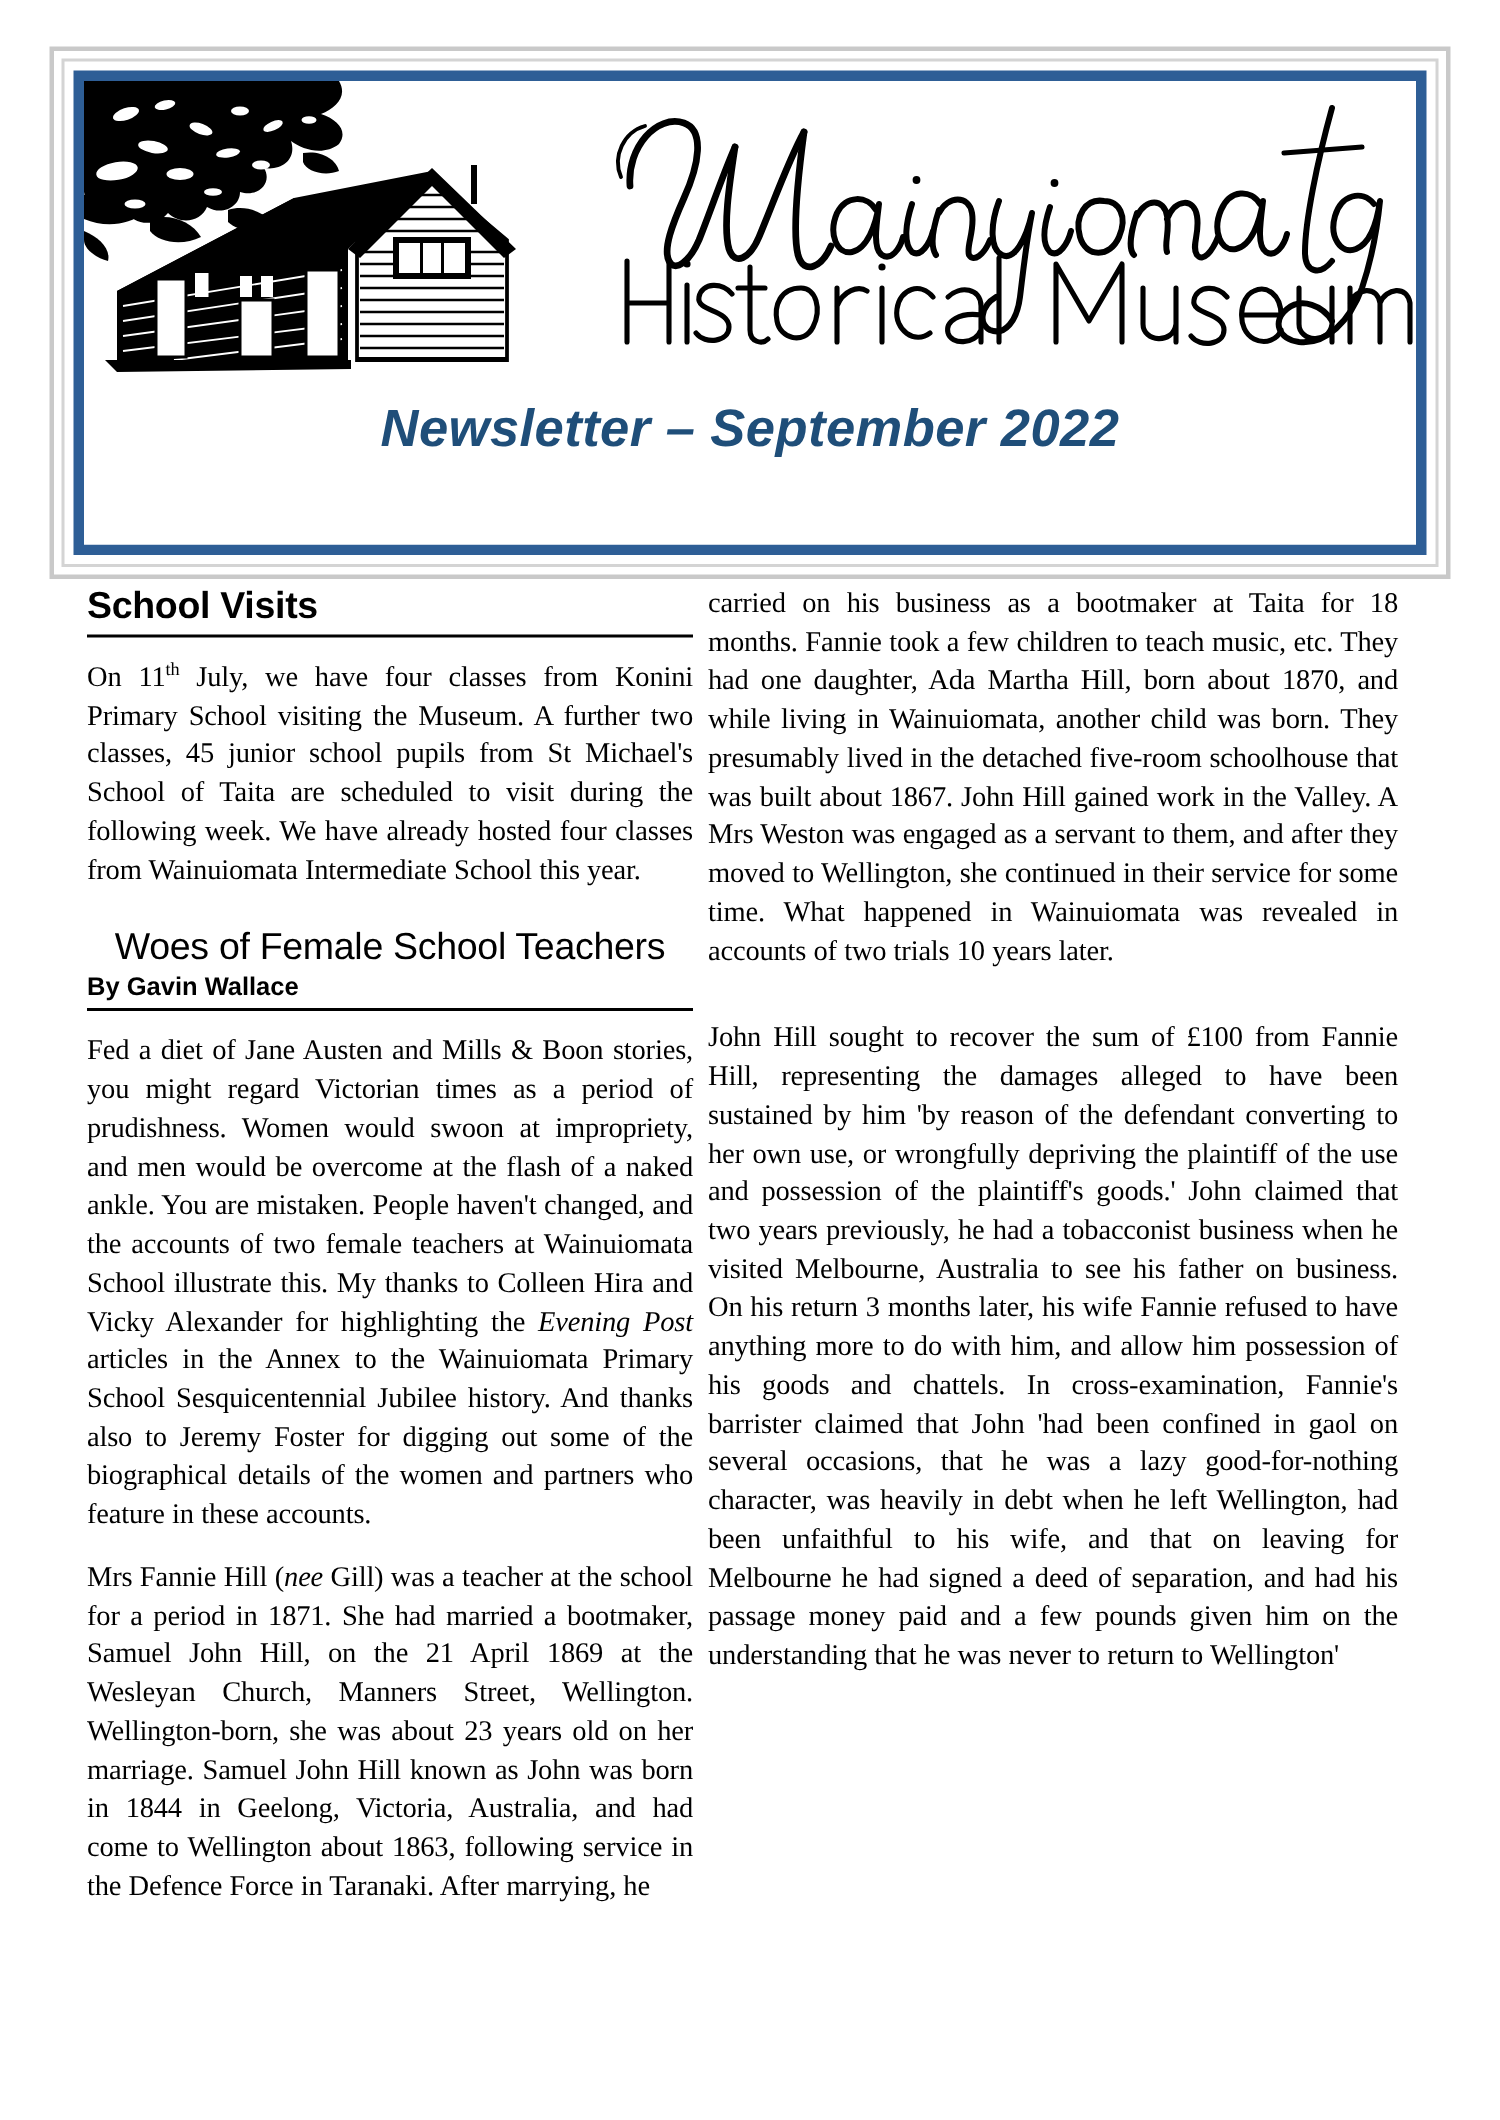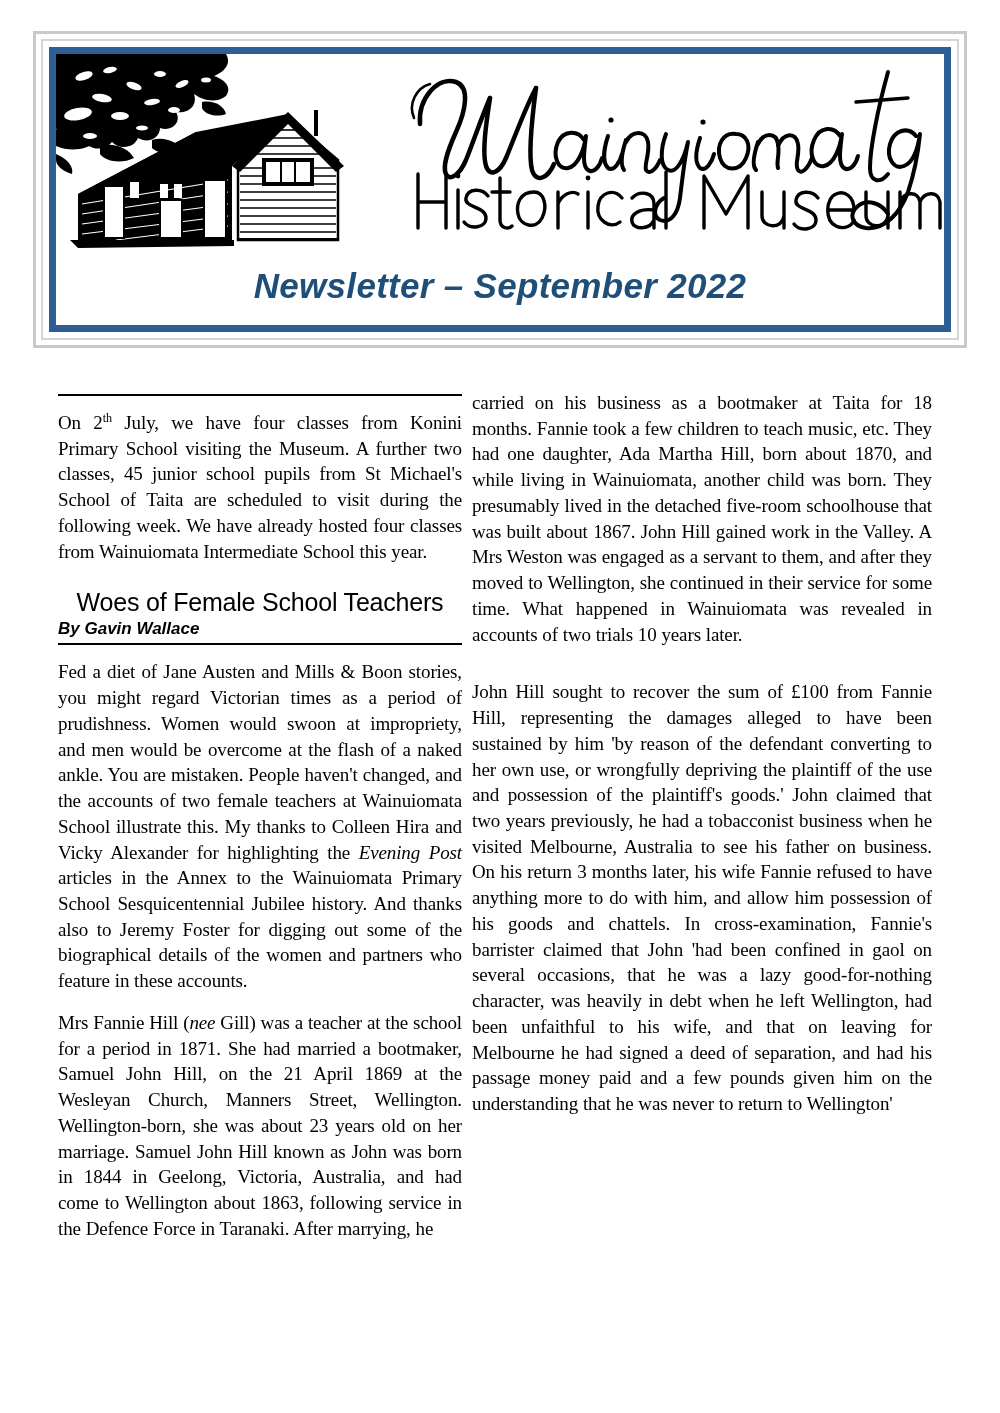--- a/index.html
+++ b/index.html
@@ -15,21 +15,21 @@
     position: relative;
     overflow: hidden;
   }
 
   
   .masthead-outer {
     position: absolute;
     left: 33px;
     top: 31px;
     width: 934px;
-    height: 317px;
+    height: 355px;
     background: #ffffff;
     border: 3px solid #c9c9c9;
     box-sizing: border-box;
   }
   .masthead-mid {
     position: absolute;
     left: 5px;
     top: 5px;
     right: 5px;
     bottom: 5px;
@@ -129,21 +129,20 @@
     margin: 0;
     padding: 0;
     text-align: center;
     line-height: 1.28;
     letter-spacing: -0.2px;
   }
   .byline {
     font-family: "Liberation Sans", sans-serif;
     font-size: 17px;
     font-weight: bold;
-    font-style: italic;
     margin: 1px 0 0 0;
   }
   h3.sub-title {
     font-family: "Liberation Sans", sans-serif;
     font-size: 21px;
     font-weight: bold;
     margin: 0;
     padding: 0;
     text-align: center;
     letter-spacing: -0.2px;
@@ -357,23 +356,24 @@
         <div class="newsletter-title">Newsletter – September 2022</div>
       </div>
     </div>
   </div>
 </div>
 
 <div class="content">
 
   <div class="col col-left">
 
+    <h1 class="section-title">School Visits</h1>
     <hr class="rule">
 
-    <p class="body-text"><span>On 2</span><sup class="ord">th</sup><span> July, we have four classes from Konini Primary School visiting the Museum. A further two classes, 45 junior school pupils from St Michael's School of Taita are scheduled to visit during the following week. We have already hosted four classes from Wainuiomata Intermediate School this year.</span></p>
+    <p class="body-text"><span>On 11</span><sup class="ord">th</sup><span> July, we have four classes from Konini Primary School visiting the Museum. A further two classes, 45 junior school pupils from St Michael's School of Taita are scheduled to visit during the following week. We have already hosted four classes from Wainuiomata Intermediate School this year.</span></p>
 
     <div class="gap-lg"></div>
 
     <h2 class="centered-title">Woes of Female School Teachers</h2>
     <div class="byline">By Gavin Wallace</div>
     <hr class="rule">
 
     <p class="body-text"><span>Fed a diet of Jane Austen and Mills &amp; Boon stories, you might regard Victorian times as a period of prudishness. Women would swoon at impropriety, and men would be overcome at the flash of a naked ankle. You are mistaken. People haven't changed, and the accounts of two female teachers at Wainuiomata School illustrate this. My thanks to Colleen Hira and Vicky Alexander for highlighting the </span><em>Evening Post</em><span> articles in the Annex to the Wainuiomata Primary School Sesquicentennial Jubilee history. And thanks also to Jeremy Foster for digging out some of the biographical details of the women and partners who feature in these accounts.</span></p>
 
     <div class="gap-md"></div>

